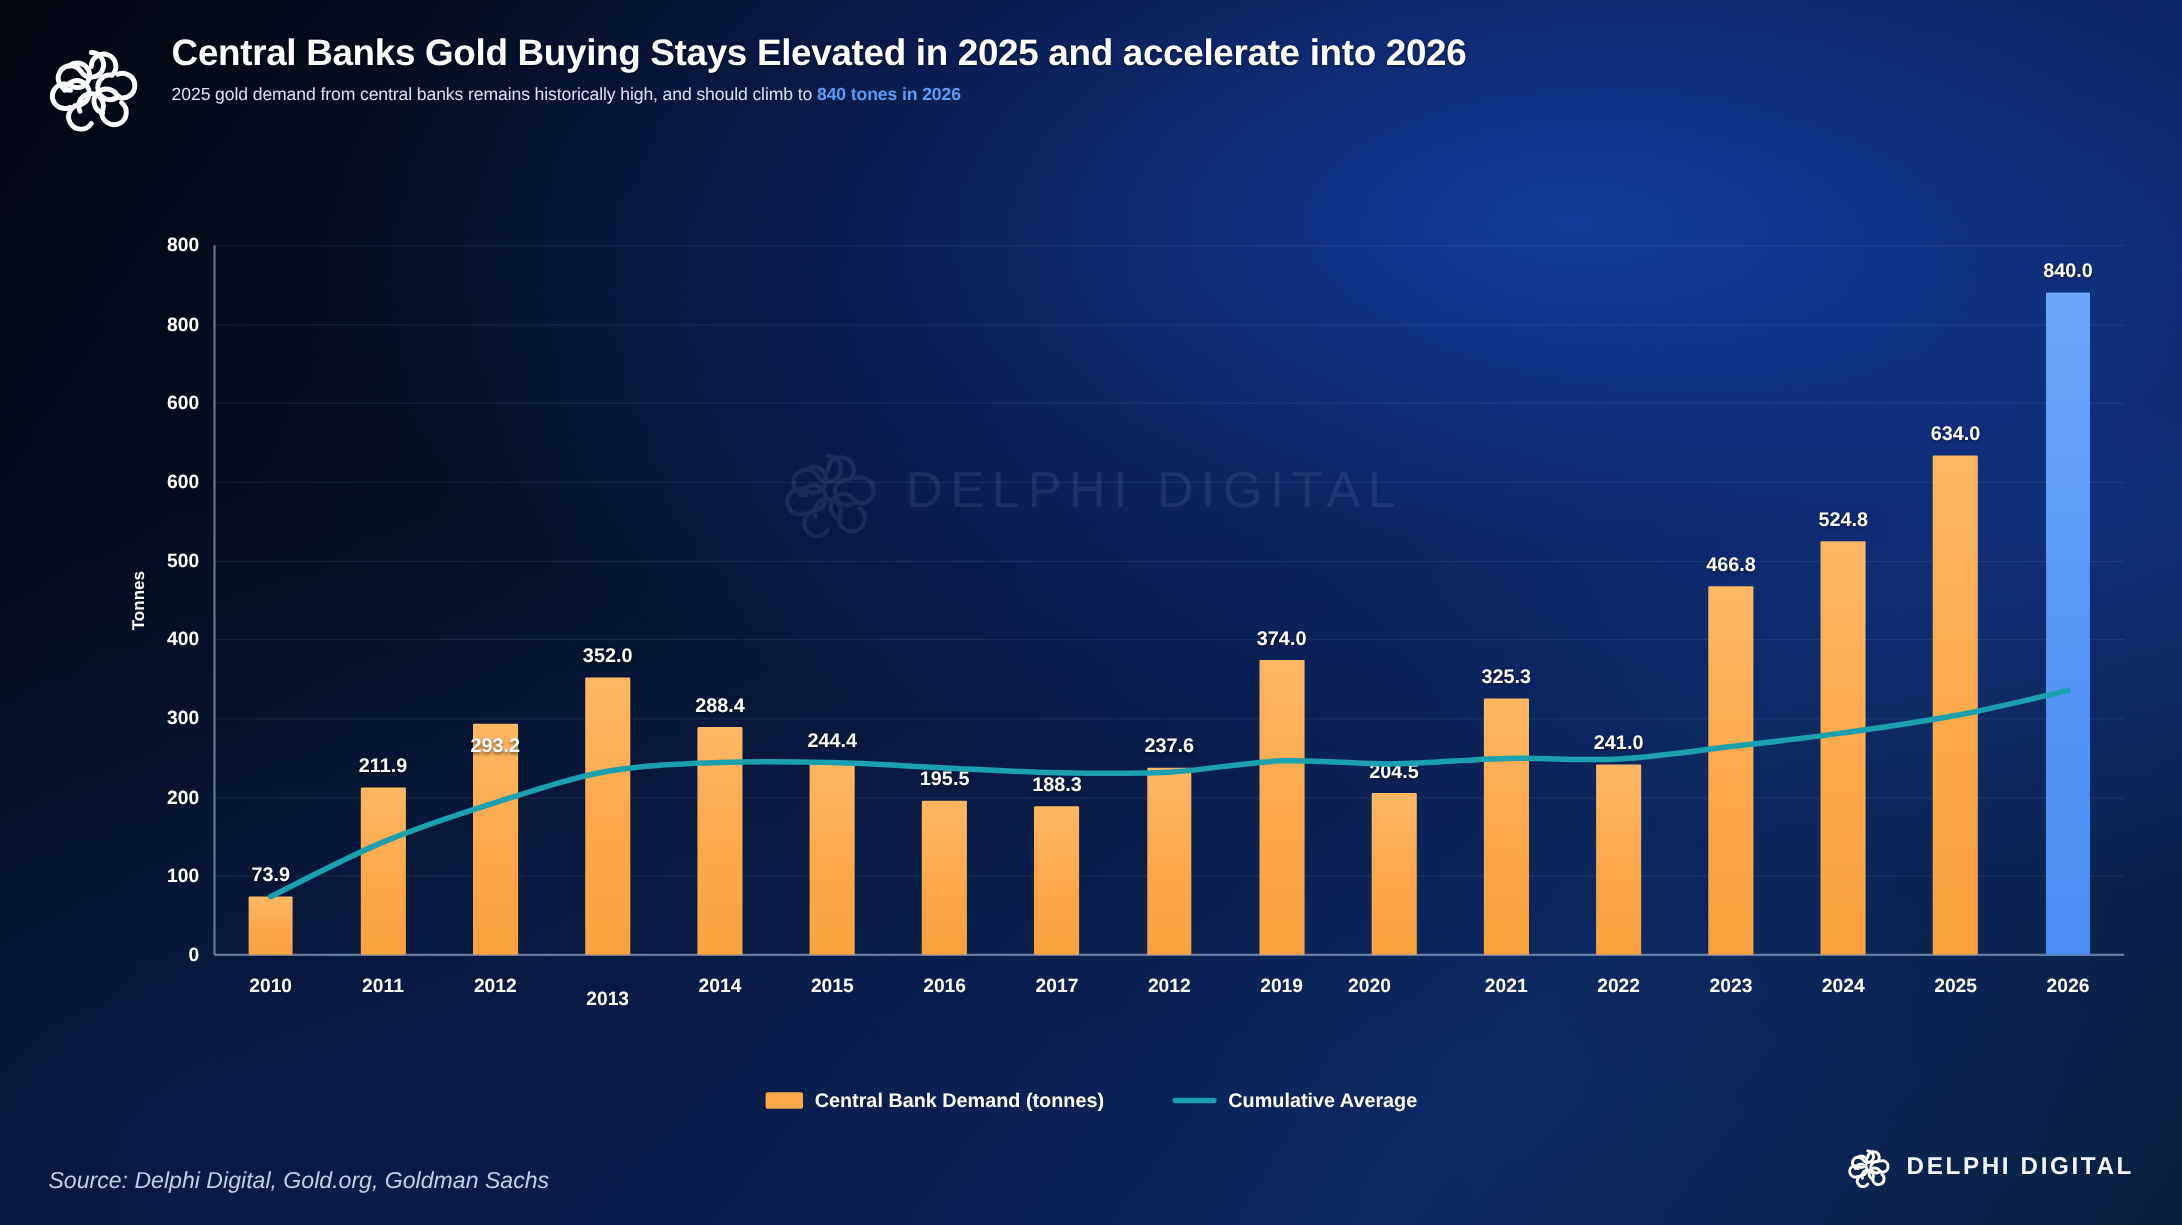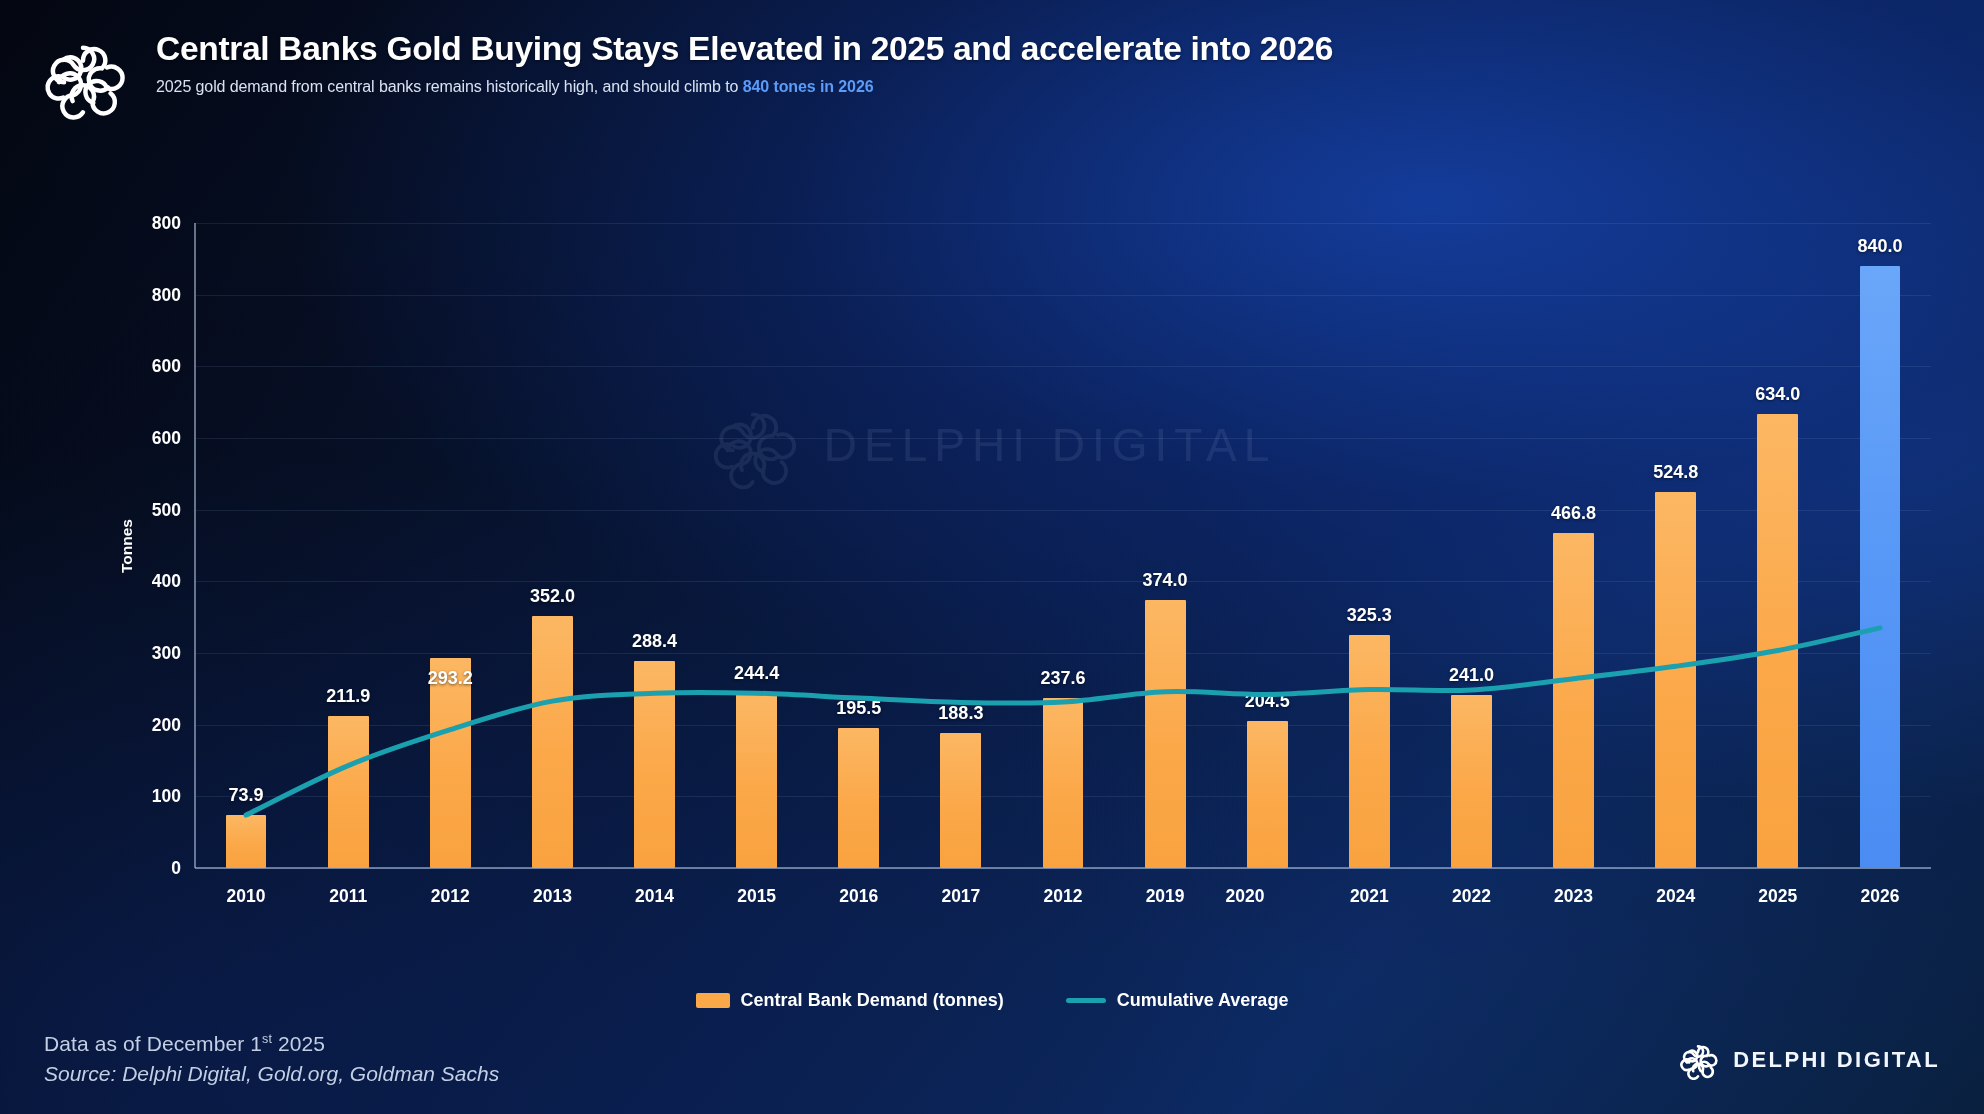--- a/index.html
+++ b/index.html
@@ -208,21 +208,21 @@
           <div class="bar blue" style="left: 1664.52px; width: 40.8471px; height: 602px;"></div>
           <div class="bar-label" style="left: 1684.94px; top: 34px;">840.0</div>
         </div>
       <svg id="line-svg" viewBox="0 0 1736 645">
           <path d="M 51.05882352941177 592.0383333333333 C 68.07843137254902 583.7966666666666, 119.1372549019608 556.8141666666667, 153.1764705882353 542.5883333333334 C 187.2156862745098 528.3625000000001, 221.25490196078434 517.4213888888889, 255.29411764705884 506.68333333333334 C 289.33333333333337 495.9452777777778, 323.37254901960785 484.2397222222222, 357.4117647058824 478.15999999999997 C 391.4509803921569 472.0802777777777, 425.4901960784314 471.5308333333333, 459.5294117647059 470.205 C 493.56862745098044 468.87916666666666, 527.607843137255 469.3927777777777, 561.6470588235295 470.205 C 595.686274509804 471.01722222222224, 629.7254901960785 473.5375, 663.7647058823529 475.0783333333334 C 697.8039215686274 476.61916666666673, 731.8431372549021 478.80500000000006, 765.8823529411766 479.45000000000005 C 799.921568627451 480.095, 833.9607843137255 480.74000000000007, 868 478.9483333333334 C 902.0392156862745 477.1566666666667, 936.0784313725492 469.9541666666667, 970.1176470588236 468.70000000000005 C 1004.1568627450981 467.4458333333334, 1038.1960784313726 471.79361111111115, 1072.235294117647 471.42333333333335 C 1106.2745098039215 471.05305555555555, 1140.3137254901962 467.23083333333335, 1174.3529411764707 466.47833333333335 C 1208.3921568627452 465.72583333333336, 1242.4313725490197 468.70000000000005, 1276.4705882352941 466.90833333333336 C 1310.5098039215686 465.1166666666667, 1344.549019607843 459.67, 1378.5882352941176 455.72833333333335 C 1412.627450980392 451.7866666666667, 1446.6666666666667 447.96444444444444, 1480.7058823529412 443.2583333333333 C 1514.7450980392157 438.5522222222222, 1548.7843137254904 433.8938888888889, 1582.8235294117649 427.4916666666667 C 1616.8627450980393 421.08944444444444, 1667.921568627451 408.61944444444447, 1684.9411764705883 404.845" fill="none" stroke="#1aa0ae" stroke-width="5" stroke-linecap="round" stroke-linejoin="round"></path>
         </svg>
       <div id="xticks">
           <div class="tick-x" style="left: 51.0588px;">2010</div>
           <div class="tick-x" style="left: 153.176px;">2011</div>
           <div class="tick-x" style="left: 255.294px;">2012</div>
-          <div class="tick-x" style="left: 357.412px;">2013</div>
+          <div class="tick-x" style="left: 357.412px; margin-top: 12px;">2013</div>
           <div class="tick-x" style="left: 459.529px;">2014</div>
           <div class="tick-x" style="left: 561.647px;">2015</div>
           <div class="tick-x" style="left: 663.765px;">2016</div>
           <div class="tick-x" style="left: 765.882px;">2017</div>
           <div class="tick-x" style="left: 868px;">2012</div>
           <div class="tick-x" style="left: 970.118px;">2019</div>
           <div class="tick-x" style="left: 1009px; margin-left: 41px;">2020</div>
           <div class="tick-x" style="left: 1174.35px;">2021</div>
           <div class="tick-x" style="left: 1276.47px;">2022</div>
           <div class="tick-x" style="left: 1378.59px;">2023</div>
@@ -238,21 +238,20 @@
         <div class="legend-swatch-bar" style="background: rgb(251, 168, 73);"></div>
         <div class="legend-text">Central Bank Demand (tonnes)</div>
       </div>
       <div class="legend-item">
         <div class="legend-swatch-line" style="background: rgb(26, 160, 174);"></div>
         <div class="legend-text">Cumulative Average</div>
       </div>
     </div>
 
   <div id="footer">
-    <div id="footer-note"><span>Data as of December 1</span><sup>st</sup><span> 2025</span></div>
     <div id="footer-source">Source: Delphi Digital, Gold.org, Goldman Sachs</div>
   </div>
 
   <div id="brand">
     <div class="brand-logo">
       <svg viewBox="0 0 100 100" width="40" height="40" aria-hidden="true">
         <g fill="none" stroke="#ffffff" stroke-width="6.5" stroke-linecap="round">
           <path d="M50 16 a13 13 0 1 1 -11 20 a13 13 0 1 0 -11 20"></path>
           <path d="M27 30 a13 13 0 1 1 3 22 a13 13 0 1 0 -3 22"></path>
           <path d="M22 56 a13 13 0 1 1 17 15 a13 13 0 1 0 11 20"></path>

